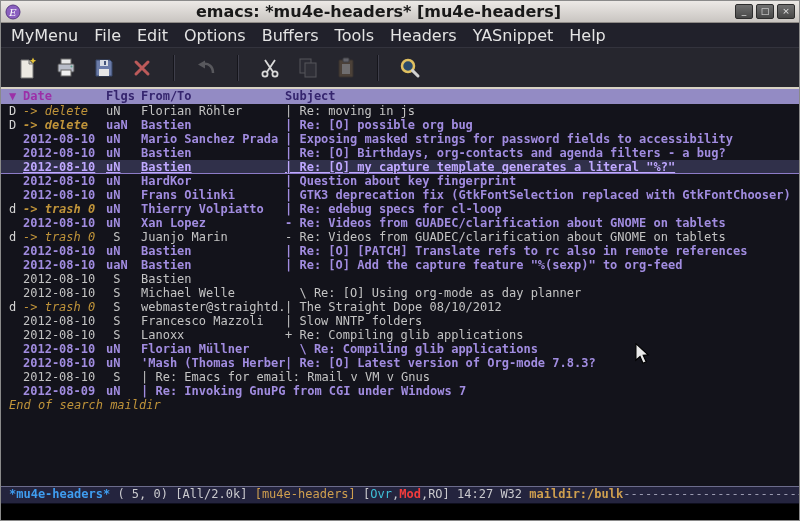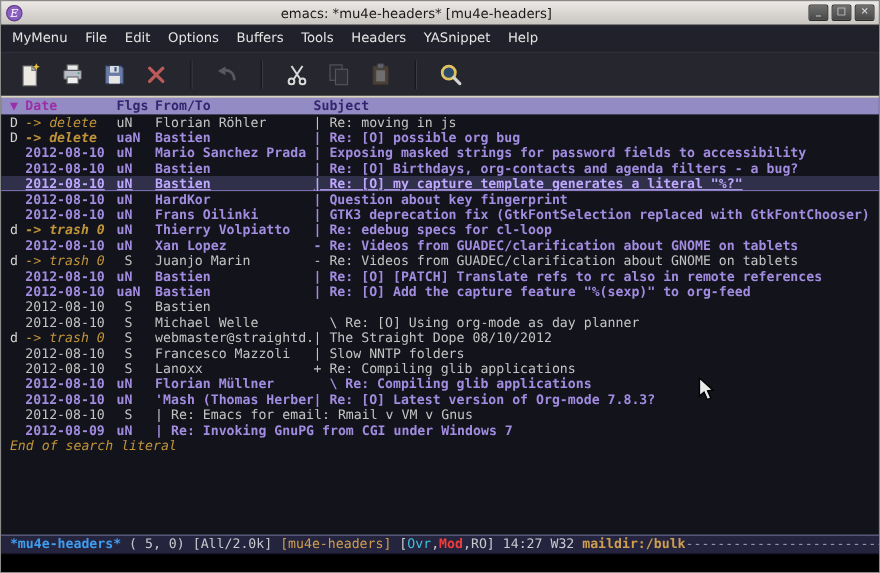--- a/index.html
+++ b/index.html
@@ -5,29 +5,29 @@
   *{margin:0;padding:0;box-sizing:border-box}
   html,body{width:800px;height:521px;overflow:hidden;background:#000;
     font-family:"DejaVu Sans",sans-serif}
   .window{width:800px;height:521px;display:flex;flex-direction:column;
     border:1px solid #8a8a8a;background:var(--bg);position:relative}
 
   
   .titlebar{height:22px;flex:0 0 auto;background:linear-gradient(#ece9e6,#c9c5c1);
     border-bottom:1px solid #8f8b87;display:flex;align-items:center;padding:0 4px}
   .title-icon{width:16px;height:16px;margin-right:4px}
-  .title-text{flex:1;text-align:center;font-size:12px;font-weight:normal;color:#191919;
+  .title-text{flex:1;text-align:center;font-size:16px;font-weight:bold;color:#191919;
     white-space:nowrap;overflow:hidden}
   .tbtn{width:18px;height:15px;margin-left:3px;border-radius:2px;cursor:default;
     background:linear-gradient(#707070,#474747);border:1px solid #2d2d2d;
     color:#e3e3e3;font-size:9px;line-height:13px;text-align:center;flex:0 0 auto}
 
   
   .menubar{height:24px;flex:0 0 auto;background:var(--menubar_bg);display:flex;
-    align-items:flex-start;font-size:12px;color:#e4e4e4;padding-left:2px}
+    align-items:center;font-size:16px;color:#e4e4e4;padding-left:2px}
   .menu-item{padding:4px 8px;white-space:nowrap}
 
   
   .toolbar{height:40px;flex:0 0 auto;background:var(--toolbar_bg);display:flex;
     align-items:center;padding:0 8px;border-top:1px solid #33333d}
   .ticon{width:38px;height:32px;display:flex;align-items:center;justify-content:center}
   .ticon.disabled{opacity:.38}
   .iglyph{display:flex}
   .tsep{width:2px;height:26px;margin:0 12px;border-left:1px solid #15151b;
     border-right:1px solid #3e3e4a}
@@ -218,21 +218,21 @@
       <div class="row unread"><span class="c-pre"></span><span class="c-date">2012-08-10</span><span class="c-flags">uaN</span><span class="c-from">Bastien</span><span class="c-subj">| Re: [O] Add the capture feature "%(sexp)" to org-feed</span></div>
       <div class="row read"><span class="c-pre"></span><span class="c-date">2012-08-10</span><span class="c-flags"> S</span><span class="c-from">Bastien</span></div>
       <div class="row read"><span class="c-pre"></span><span class="c-date">2012-08-10</span><span class="c-flags"> S</span><span class="c-from">Michael Welle</span><span class="c-subj">  \ Re: [O] Using org-mode as day planner</span></div>
       <div class="row read"><span class="c-pre">d</span><span class="c-date markword">-&gt; trash 0</span><span class="c-flags"> S</span><span class="c-from">webmaster@straightd...</span><span class="c-subj">| The Straight Dope 08/10/2012</span></div>
       <div class="row read"><span class="c-pre"></span><span class="c-date">2012-08-10</span><span class="c-flags"> S</span><span class="c-from">Francesco Mazzoli</span><span class="c-subj">| Slow NNTP folders</span></div>
       <div class="row read"><span class="c-pre"></span><span class="c-date">2012-08-10</span><span class="c-flags"> S</span><span class="c-from">Lanoxx</span><span class="c-subj">+ Re: Compiling glib applications</span></div>
       <div class="row unread"><span class="c-pre"></span><span class="c-date">2012-08-10</span><span class="c-flags">uN</span><span class="c-from">Florian Müllner</span><span class="c-subj">  \ Re: Compiling glib applications</span></div>
       <div class="row unread"><span class="c-pre"></span><span class="c-date">2012-08-10</span><span class="c-flags">uN</span><span class="c-from">'Mash (Thomas Herbert)</span><span class="c-subj">| Re: [O] Latest version of Org-mode 7.8.3?</span></div>
       <div class="row read"><span class="c-pre"></span><span class="c-date">2012-08-10</span><span class="c-flags"> S</span><span class="c-subj">| Re: Emacs for email: Rmail v VM v Gnus</span></div>
       <div class="row unread"><span class="c-pre"></span><span class="c-date">2012-08-09</span><span class="c-flags">uN</span><span class="c-subj">| Re: Invoking GnuPG from CGI under Windows 7</span></div>
-      <div class="end-line">End of search literal</div>
+      <div class="end-line">End of search maildir</div>
     </div>
 
   <div class="modeline" id="modeline"><span class="seg c-blue b">*mu4e-headers*</span><span class="seg c-fg"> ( 5, 0) </span><span class="seg c-fg">[All/2.0k] </span><span class="seg c-orange">[mu4e-headers]</span><span class="seg c-fg"> [</span><span class="seg c-cyan">Ovr</span><span class="seg c-fg">,</span><span class="seg c-red b">Mod</span><span class="seg c-fg">,</span><span class="seg c-fg">RO</span><span class="seg c-fg">] </span><span class="seg c-fg">14:27 </span><span class="seg c-fg">W32 </span><span class="seg c-orange b">maildir:/bulk</span><span class="seg c-dash">--------------------------------------</span></div>
 
   <div class="minibuffer"></div>
 
   <span class="mouse-cursor">
     <svg width="16" height="22" viewBox="0 0 12 18">
       <path d="M1 0.5 L1 14 L4.4 11 L6.8 16.6 L9.4 15.4 L7 10.1 L11 9.6 Z" fill="#e9e9e9" stroke="#000" stroke-width="1"></path>
     </svg>

